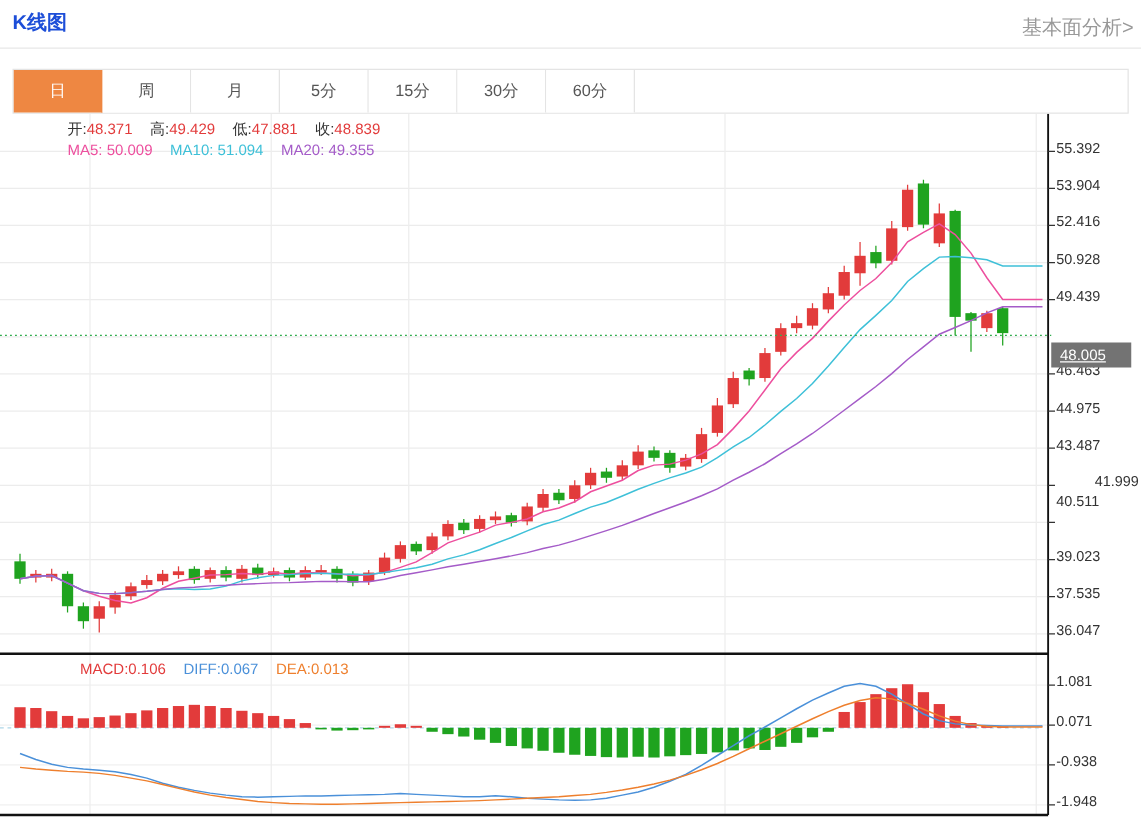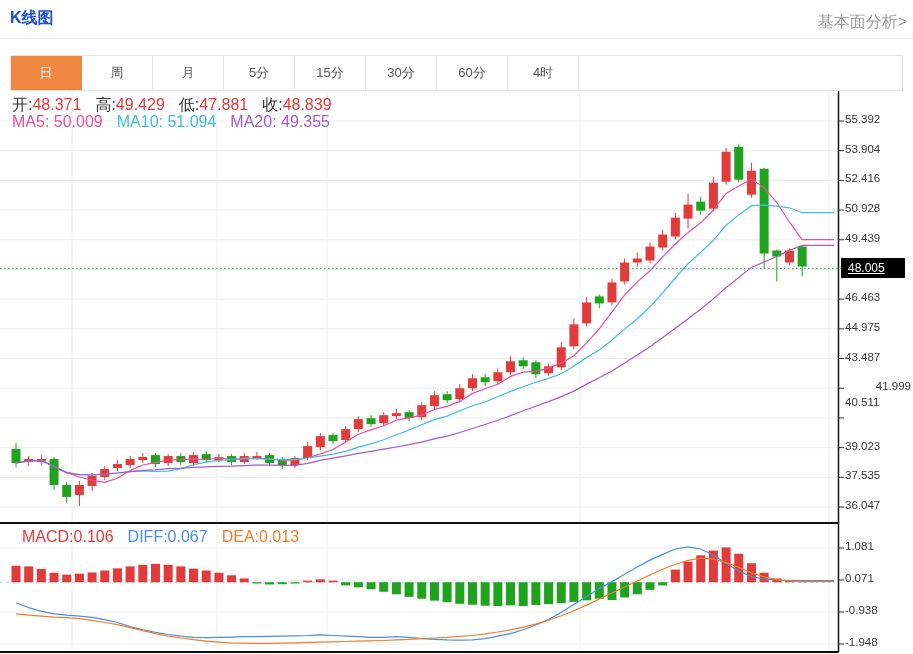--- a/index.html
+++ b/index.html
@@ -7,21 +7,21 @@
         font-family:"Liberation Sans","DejaVu Sans",sans-serif;}
   .title{position:absolute;left:10px;top:8px;font-size:16px;font-weight:bold;color:#1d4ed8;}
   .bk-link{position:absolute;right:6px;top:12px;font-size:16px;color:#999;cursor:pointer;margin-left:14px;}
   .hdiv{position:absolute;left:0;top:38px;width:913px;height:1px;background:#e8e8e8;}
   .tabbar{position:absolute;left:10px;top:55px;width:893px;height:36px;box-sizing:border-box;
           border:1px solid #e4e4e4;display:flex;background:#fff;}
   .tab{width:70px;height:34px;line-height:34px;text-align:center;font-size:13px;color:#555;
        border-right:1px solid #e4e4e4;cursor:pointer;background:#fff;flex:0 0 auto;}
   .tab.active{background:#ee8742;color:#fff;border-right-color:#ee8742;}
   #chart-svg{position:absolute;left:0;top:91px;}
-  .legend{position:absolute;font-size:16px;white-space:nowrap;z-index:3;}
+  .legend{position:absolute;font-size:12px;white-space:nowrap;z-index:3;margin-left:42px;}
   .legend b{font-weight:normal;}
   .legend span{margin-right:14px;}
   .ylabel{position:absolute;left:845px;width:66px;font-size:11.5px;color:#333;z-index:2;}
   .badge{position:absolute;left:841px;width:64px;height:20px;line-height:20px;color:#fff;
          font-size:12px;padding-left:7px;box-sizing:border-box;z-index:4;}
 </style>
 </head>
 <body>
 
 <div class="wrap">
@@ -30,21 +30,20 @@
   <div class="hdiv"></div>
 
   <div class="tabbar" id="tabbar">
       <div class="tab active">日</div>
       <div class="tab">周</div>
       <div class="tab">月</div>
       <div class="tab">5分</div>
       <div class="tab">15分</div>
       <div class="tab">30分</div>
       <div class="tab">60分</div>
-      <div class="tab">4时</div>
     </div>
 
   <svg id="chart-svg" width="913" height="563">
       <line x1="0" y1="30" x2="838.5" y2="30" stroke="#ececec" stroke-width="1"></line>
       <line x1="0" y1="59.690772809511486" x2="838.5" y2="59.690772809511486" stroke="#ececec" stroke-width="1"></line>
       <line x1="0" y1="89.38154561902311" x2="838.5" y2="89.38154561902311" stroke="#ececec" stroke-width="1"></line>
       <line x1="0" y1="119.0723184285346" x2="838.5" y2="119.0723184285346" stroke="#ececec" stroke-width="1"></line>
       <line x1="0" y1="148.7830447143965" x2="838.5" y2="148.7830447143965" stroke="#ececec" stroke-width="1"></line>
       <line x1="0" y1="208.16459033341948" x2="838.5" y2="208.16459033341948" stroke="#ececec" stroke-width="1"></line>
       <line x1="0" y1="237.85536314293097" x2="838.5" y2="237.85536314293097" stroke="#ececec" stroke-width="1"></line>
@@ -298,14 +297,14 @@
       <div class="ylabel" style="top: 380px; text-align: right;">41.999</div>
       <div class="ylabel" style="top: 396px;">40.511</div>
       <div class="ylabel" style="top: 440px;">39.023</div>
       <div class="ylabel" style="top: 469px;">37.535</div>
       <div class="ylabel" style="top: 499px;">36.047</div>
       <div class="ylabel" style="top: 540px;">1.081</div>
       <div class="ylabel" style="top: 572px;">0.071</div>
       <div class="ylabel" style="top: 604px;">-0.938</div>
       <div class="ylabel" style="top: 636px;">-1.948</div>
     </div>
-  <div class="badge" id="price-badge" style="top: 258px; background: #000000; text-decoration: underline;">48.005</div>
+  <div class="badge" id="price-badge" style="top: 274px; background: #737373; text-decoration: underline;">48.005</div>
 </div>
 
 </body></html>

